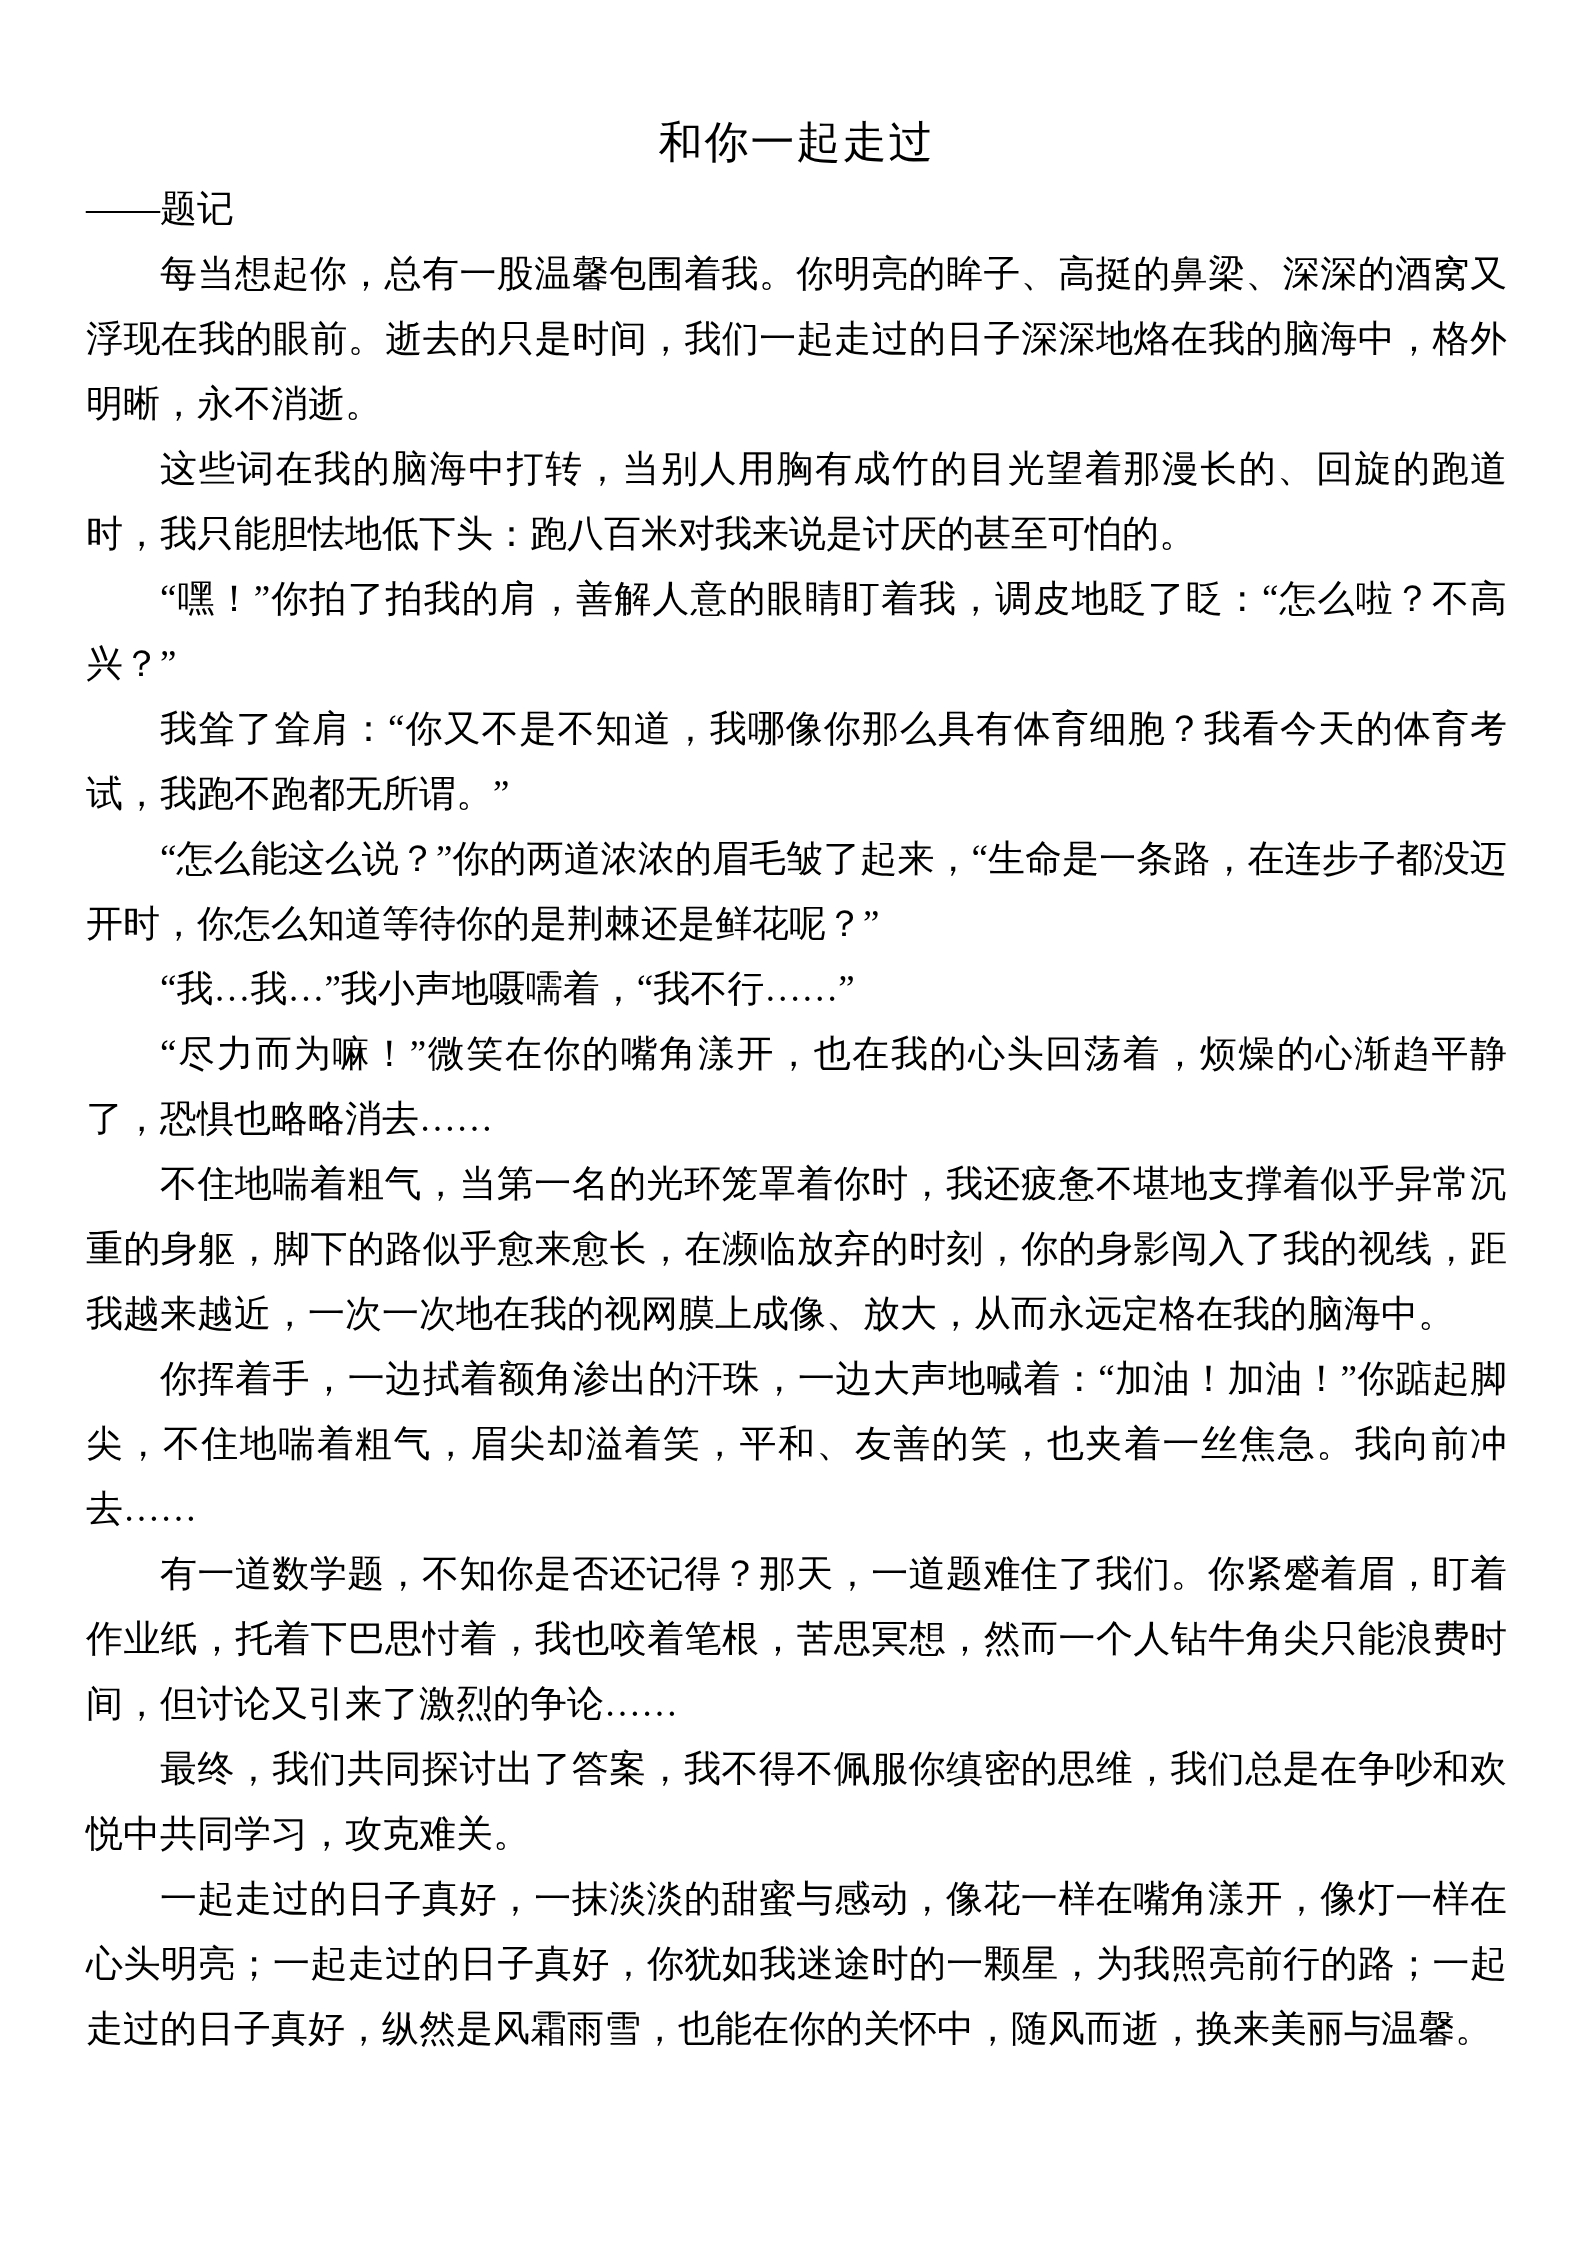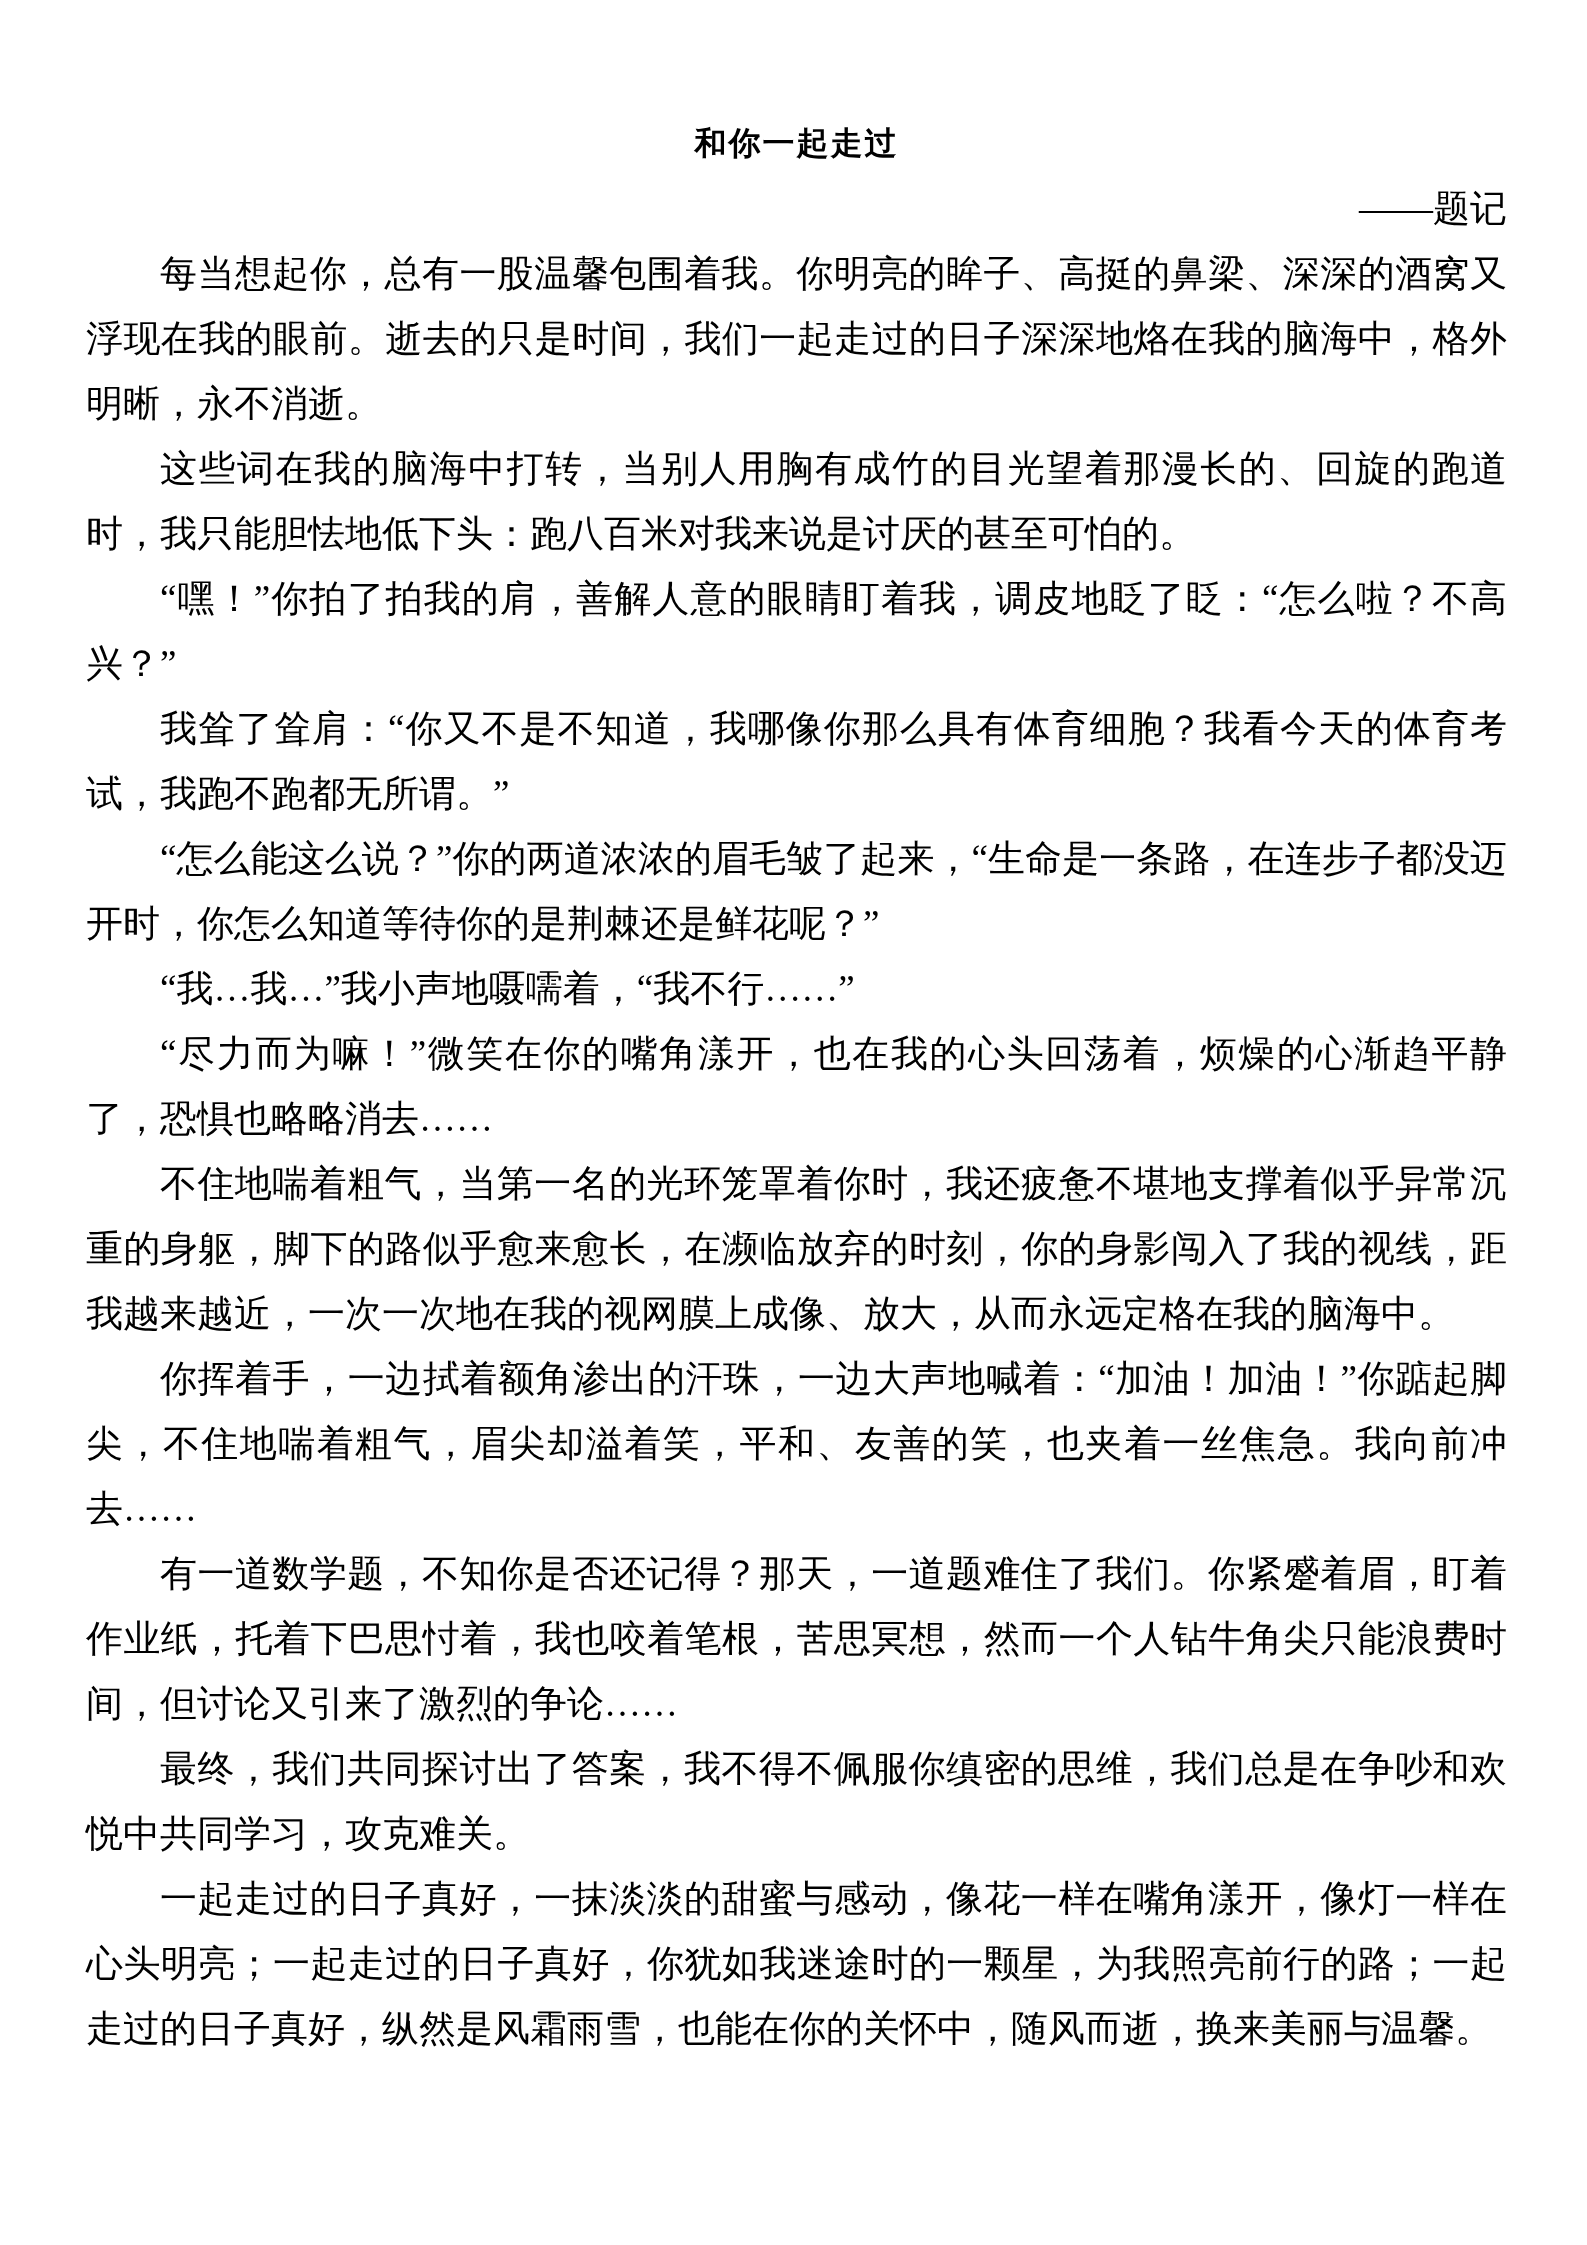--- a/index.html
+++ b/index.html
@@ -17,39 +17,39 @@
     padding: 98px 80px 60px 86px;
     color: #000000;
     font-family: "Liberation Serif", "DejaVu Serif", serif;
   }
   .doc-header {
     font-size: 28px;
     line-height: 34px;
     letter-spacing: 1px;
   }
   .doc-title {
-    font-size: 32px;
-    font-weight: 700;
+    font-size: 44px;
+    font-weight: 400;
     text-align: center;
     margin: 14px 0 2px 0;
     line-height: 62px;
     letter-spacing: 2px;
   }
   .essay {
     font-size: 37px;
     line-height: 65px;
     text-align: justify;
     text-justify: inter-ideograph;
   }
   .essay p {
     margin: 0;
     text-indent: 2em;
   }
   .essay p.epigraph-attribution {
-    text-align: right;
+    text-align: left;
     text-indent: 0;
     padding-left: 0;
   }
 </style>
 </head>
 <body>
 
 <div class="page">
 
   <h1 class="doc-title">和你一起走过</h1>

